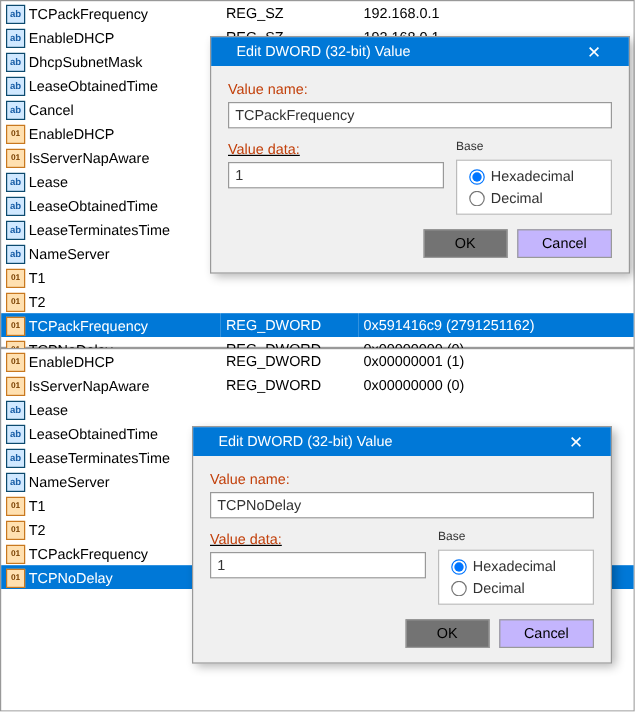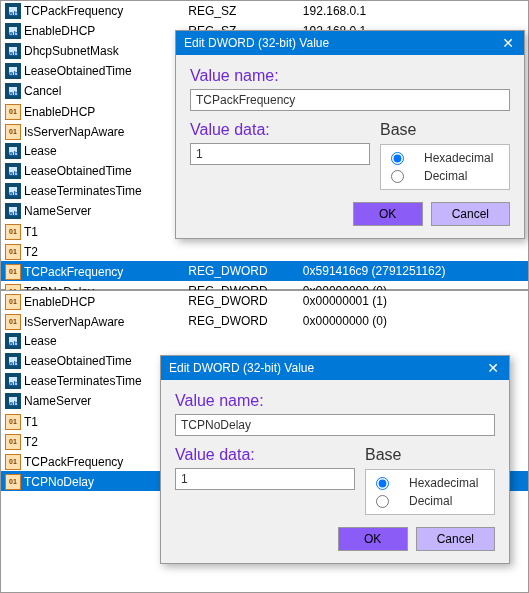--- a/index.html
+++ b/index.html
@@ -64,21 +64,21 @@
       display: inline-flex;
       align-items: center;
       gap: 3px;
     }
 
     
     .icon-ab {
       display: inline-block;
       width: 16px; height: 16px;
       background: #d0e8ff;
-      border: 4px solid #0c4a6e;
+      border: 1px solid #0c4a6e;
       font-size: 8px;
       font-weight: bold;
       color: #1a5fa8;
       text-align: center;
       line-height: 14px;
       flex-shrink: 0;
     }
 
     .icon-dword {
       display: inline-block;
@@ -106,21 +106,21 @@
       top: 30px; left: 175px;
     }
 
     .dialog-bottom {
       top: 355px; left: 160px;
     }
 
     .dialog-titlebar {
       background: #0078d7;
       color: #fff;
-      padding: 5px 8px;
+      padding: 5px 21px;
       display: flex;
       justify-content: space-between;
       align-items: center;
       font-size: 12px;
       font-weight: normal;
     }
 
     .dialog-close {
       cursor: pointer;
       font-size: 14px;
@@ -129,22 +129,22 @@
       background: none;
       border: none;
       padding: 0 2px;
     }
 
     .dialog-body {
       padding: 12px 14px;
     }
 
     .dialog-label {
-      font-size: 16px;
-      color: #6d28d9;
+      font-size: 12px;
+      color: #c2410c;
       margin-bottom: 4px;
     }
 
     .dialog-input {
       width: 100%;
       padding: 3px 5px;
       border: 1px solid #999;
       background: #fff;
       font-size: 12px;
       color: #333;
@@ -152,42 +152,43 @@
     }
 
     .dialog-row {
       display: flex;
       gap: 10px;
       align-items: flex-start;
     }
 
     .dialog-value-section {
       flex: 1;
+      text-decoration: underline;
     }
 
     .dialog-base-section {
       width: 130px;
     }
 
     .dialog-base-label {
-      font-size: 16px;
+      font-size: 10px;
       color: #333;
       margin-bottom: 5px;
     }
 
     .radio-group {
       border: 1px solid #bbb;
       padding: 6px 10px;
       background: #fff;
     }
 
     .radio-item {
       display: flex;
       align-items: center;
-      gap: 20px;
+      gap: 5px;
       margin-bottom: 4px;
       font-size: 12px;
       color: #333;
     }
 
     .radio-item:last-child {
       margin-bottom: 0;
     }
 
     .dialog-buttons {
@@ -200,21 +201,21 @@
     .btn {
       padding: 4px 20px;
       font-size: 12px;
       border: 1px solid #999;
       background: #c4b5fd;
       cursor: pointer;
       min-width: 70px;
     }
 
     .btn-ok {
-      background: #8b5cf6;
+      background: #737373;
       margin-left: 24px;
     }
   </style>
 </head>
 <body>
 
 <div class="registry-panel panel-top">
   <table class="reg-table">
     <tbody id="top-table-body">
         <tr>

